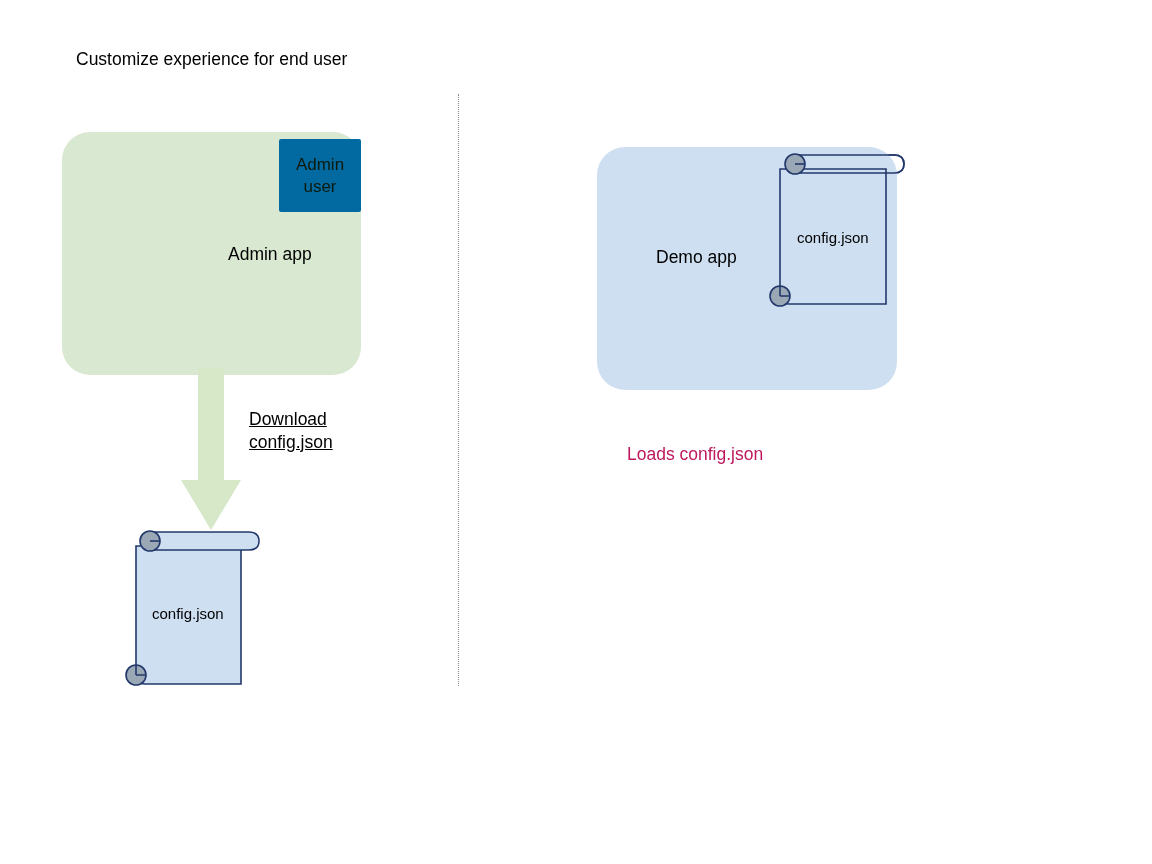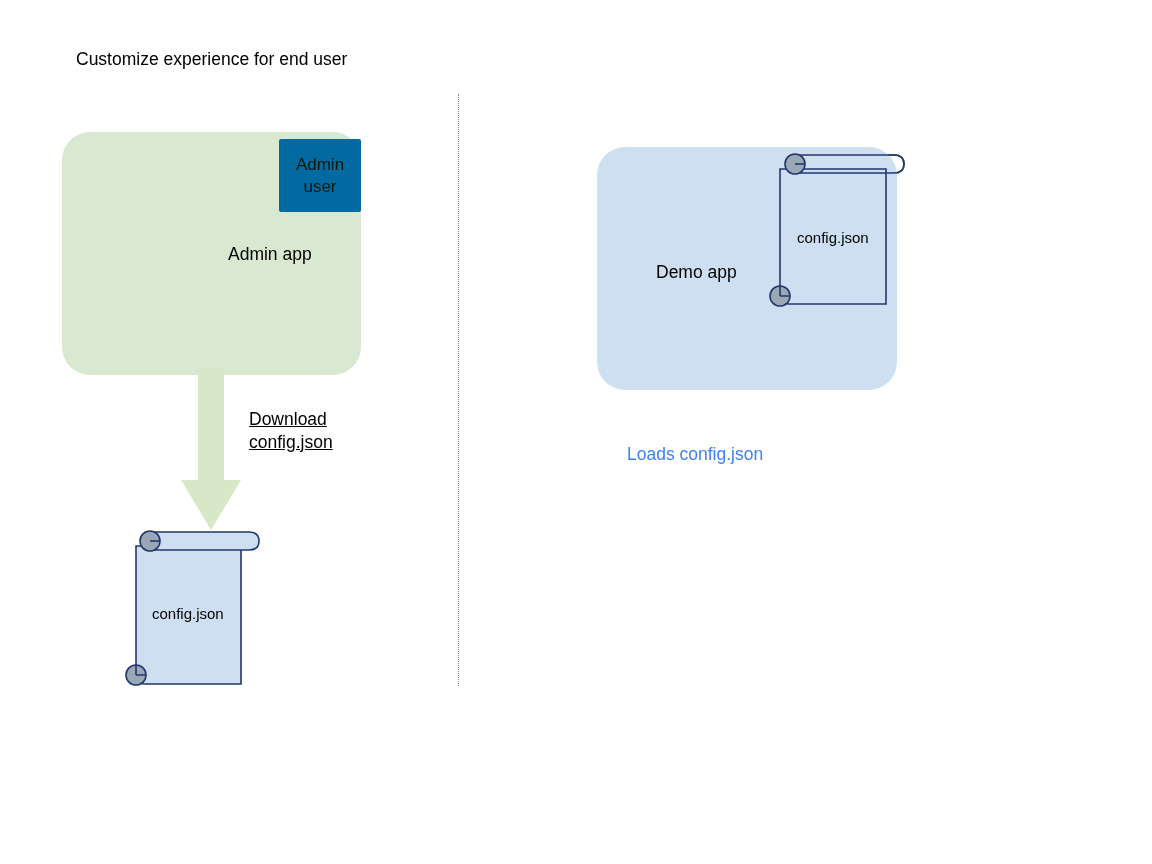--- a/index.html
+++ b/index.html
@@ -34,40 +34,40 @@
   #title-right { left: 604px; top: 48px; }
 
   .box-label {
     position: absolute;
     font-size: 17.5px;
     line-height: 22px;
     white-space: nowrap;
     color: #000;
   }
   #admin-app-label { left: 183px; top: 243px; margin-left: 45px; }
-  #demo-app-label  { left: 656px; top: 261px; }
+  #demo-app-label  { left: 656px; top: 246px; }
 
   .arrow-label {
     position: absolute;
     left: 249px;
     top: 408px;
     font-size: 17.5px;
     line-height: 22.5px;
     color: #000;
     white-space: nowrap;
     text-decoration: underline;
   }
   #loads-config-label {
     position: absolute;
     left: 627px;
     top: 443px;
     font-size: 17.5px;
     line-height: 22px;
     white-space: nowrap;
-    color: #3b82f6;
+    color: #be185d;
   }
 
   .scroll-label {
     position: absolute;
     font-size: 15px;
     line-height: 19px;
     white-space: nowrap;
     color: #000;
   }
   #left-scroll-label  { left: 152px; top: 604px; }

